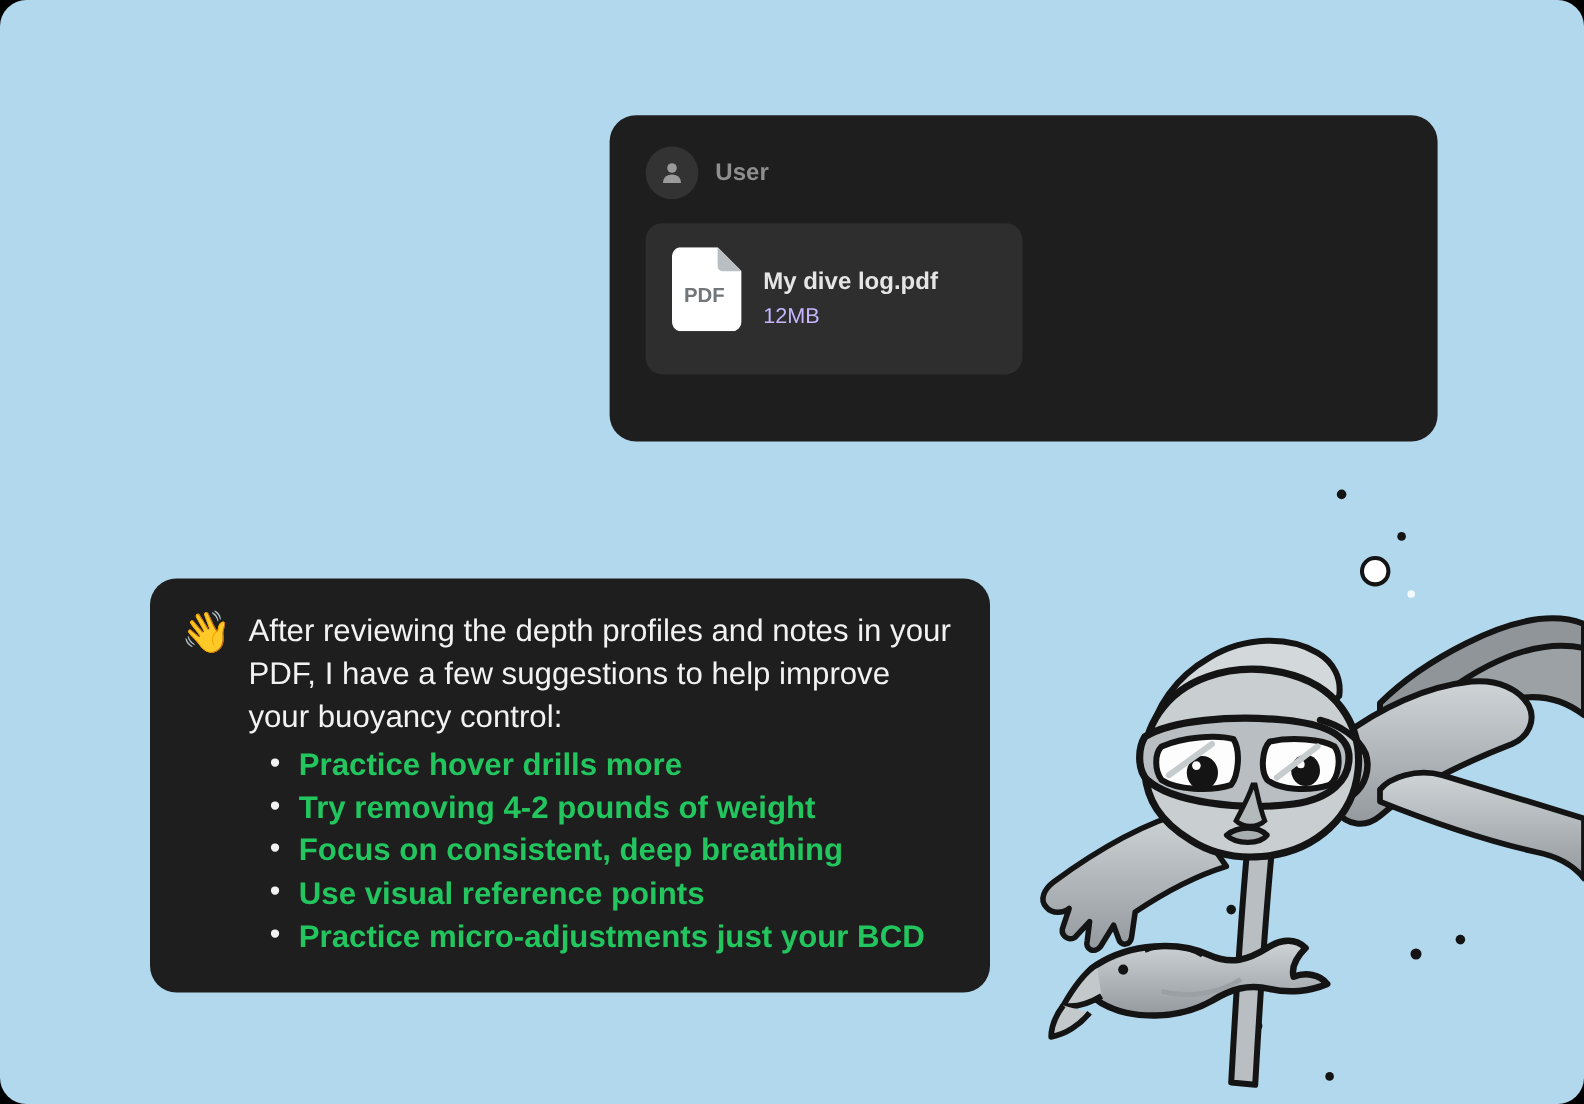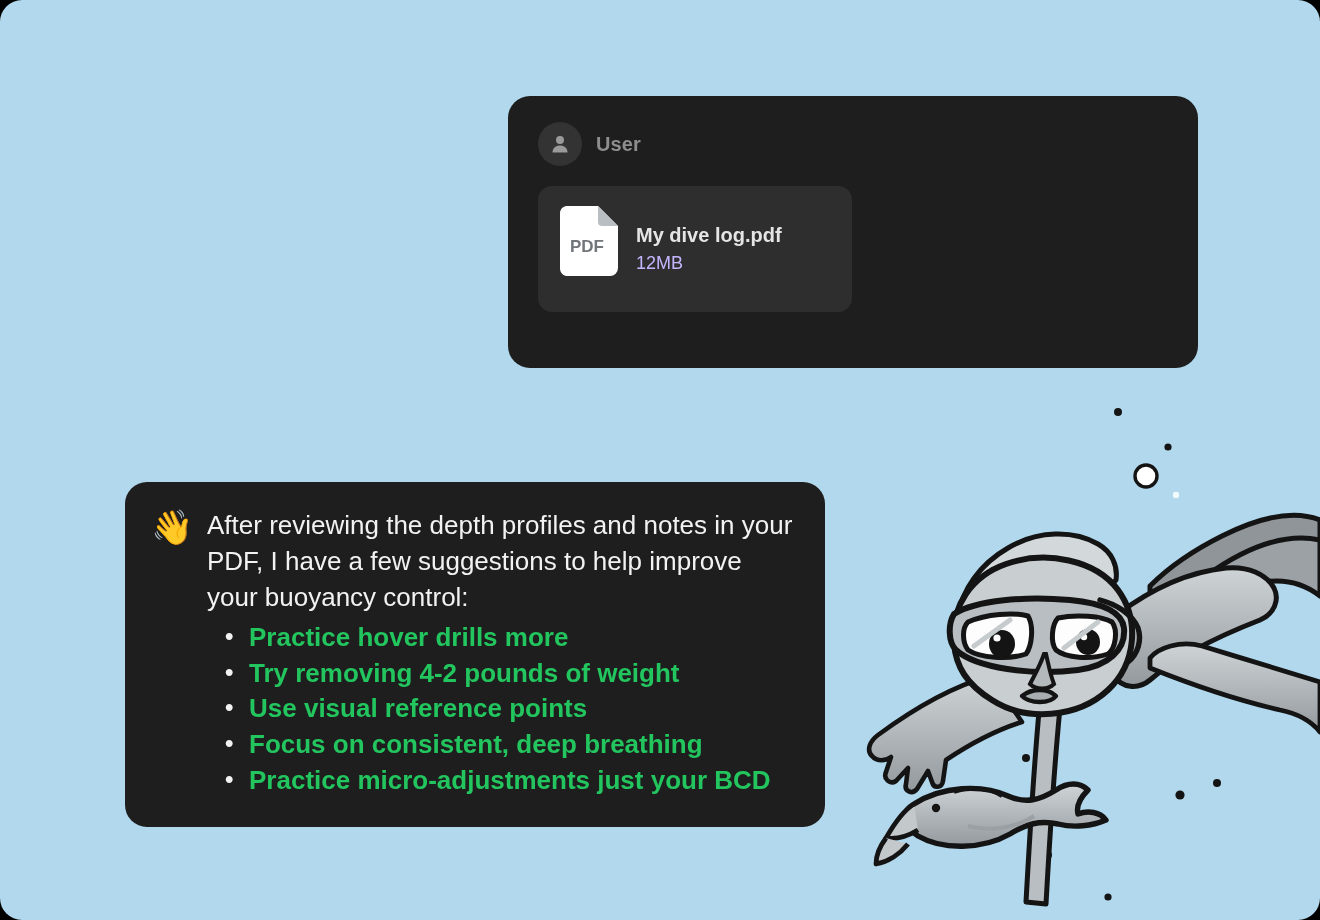--- a/index.html
+++ b/index.html
@@ -292,21 +292,21 @@
   </div>
 
   <div class="bubble" id="assistant-bubble">
     <div class="assistant-row">
       <div class="wave-emoji">👋</div>
       <div class="assistant-body">
         <p class="assistant-intro">After reviewing the depth profiles and notes in your PDF, I have a few suggestions to help improve your buoyancy control:</p>
         <ul class="suggestion-list">
           <li>Practice hover drills more</li>
           <li>Try removing 4-2 pounds of weight</li>
+          <li>Focus on consistent, deep breathing</li>
           <li>Use visual reference points</li>
-          <li>Focus on consistent, deep breathing</li>
           <li>Practice micro-adjustments just your BCD</li>
         </ul>
       </div>
     </div>
   </div>
 
 </div>
 
 </body></html>

